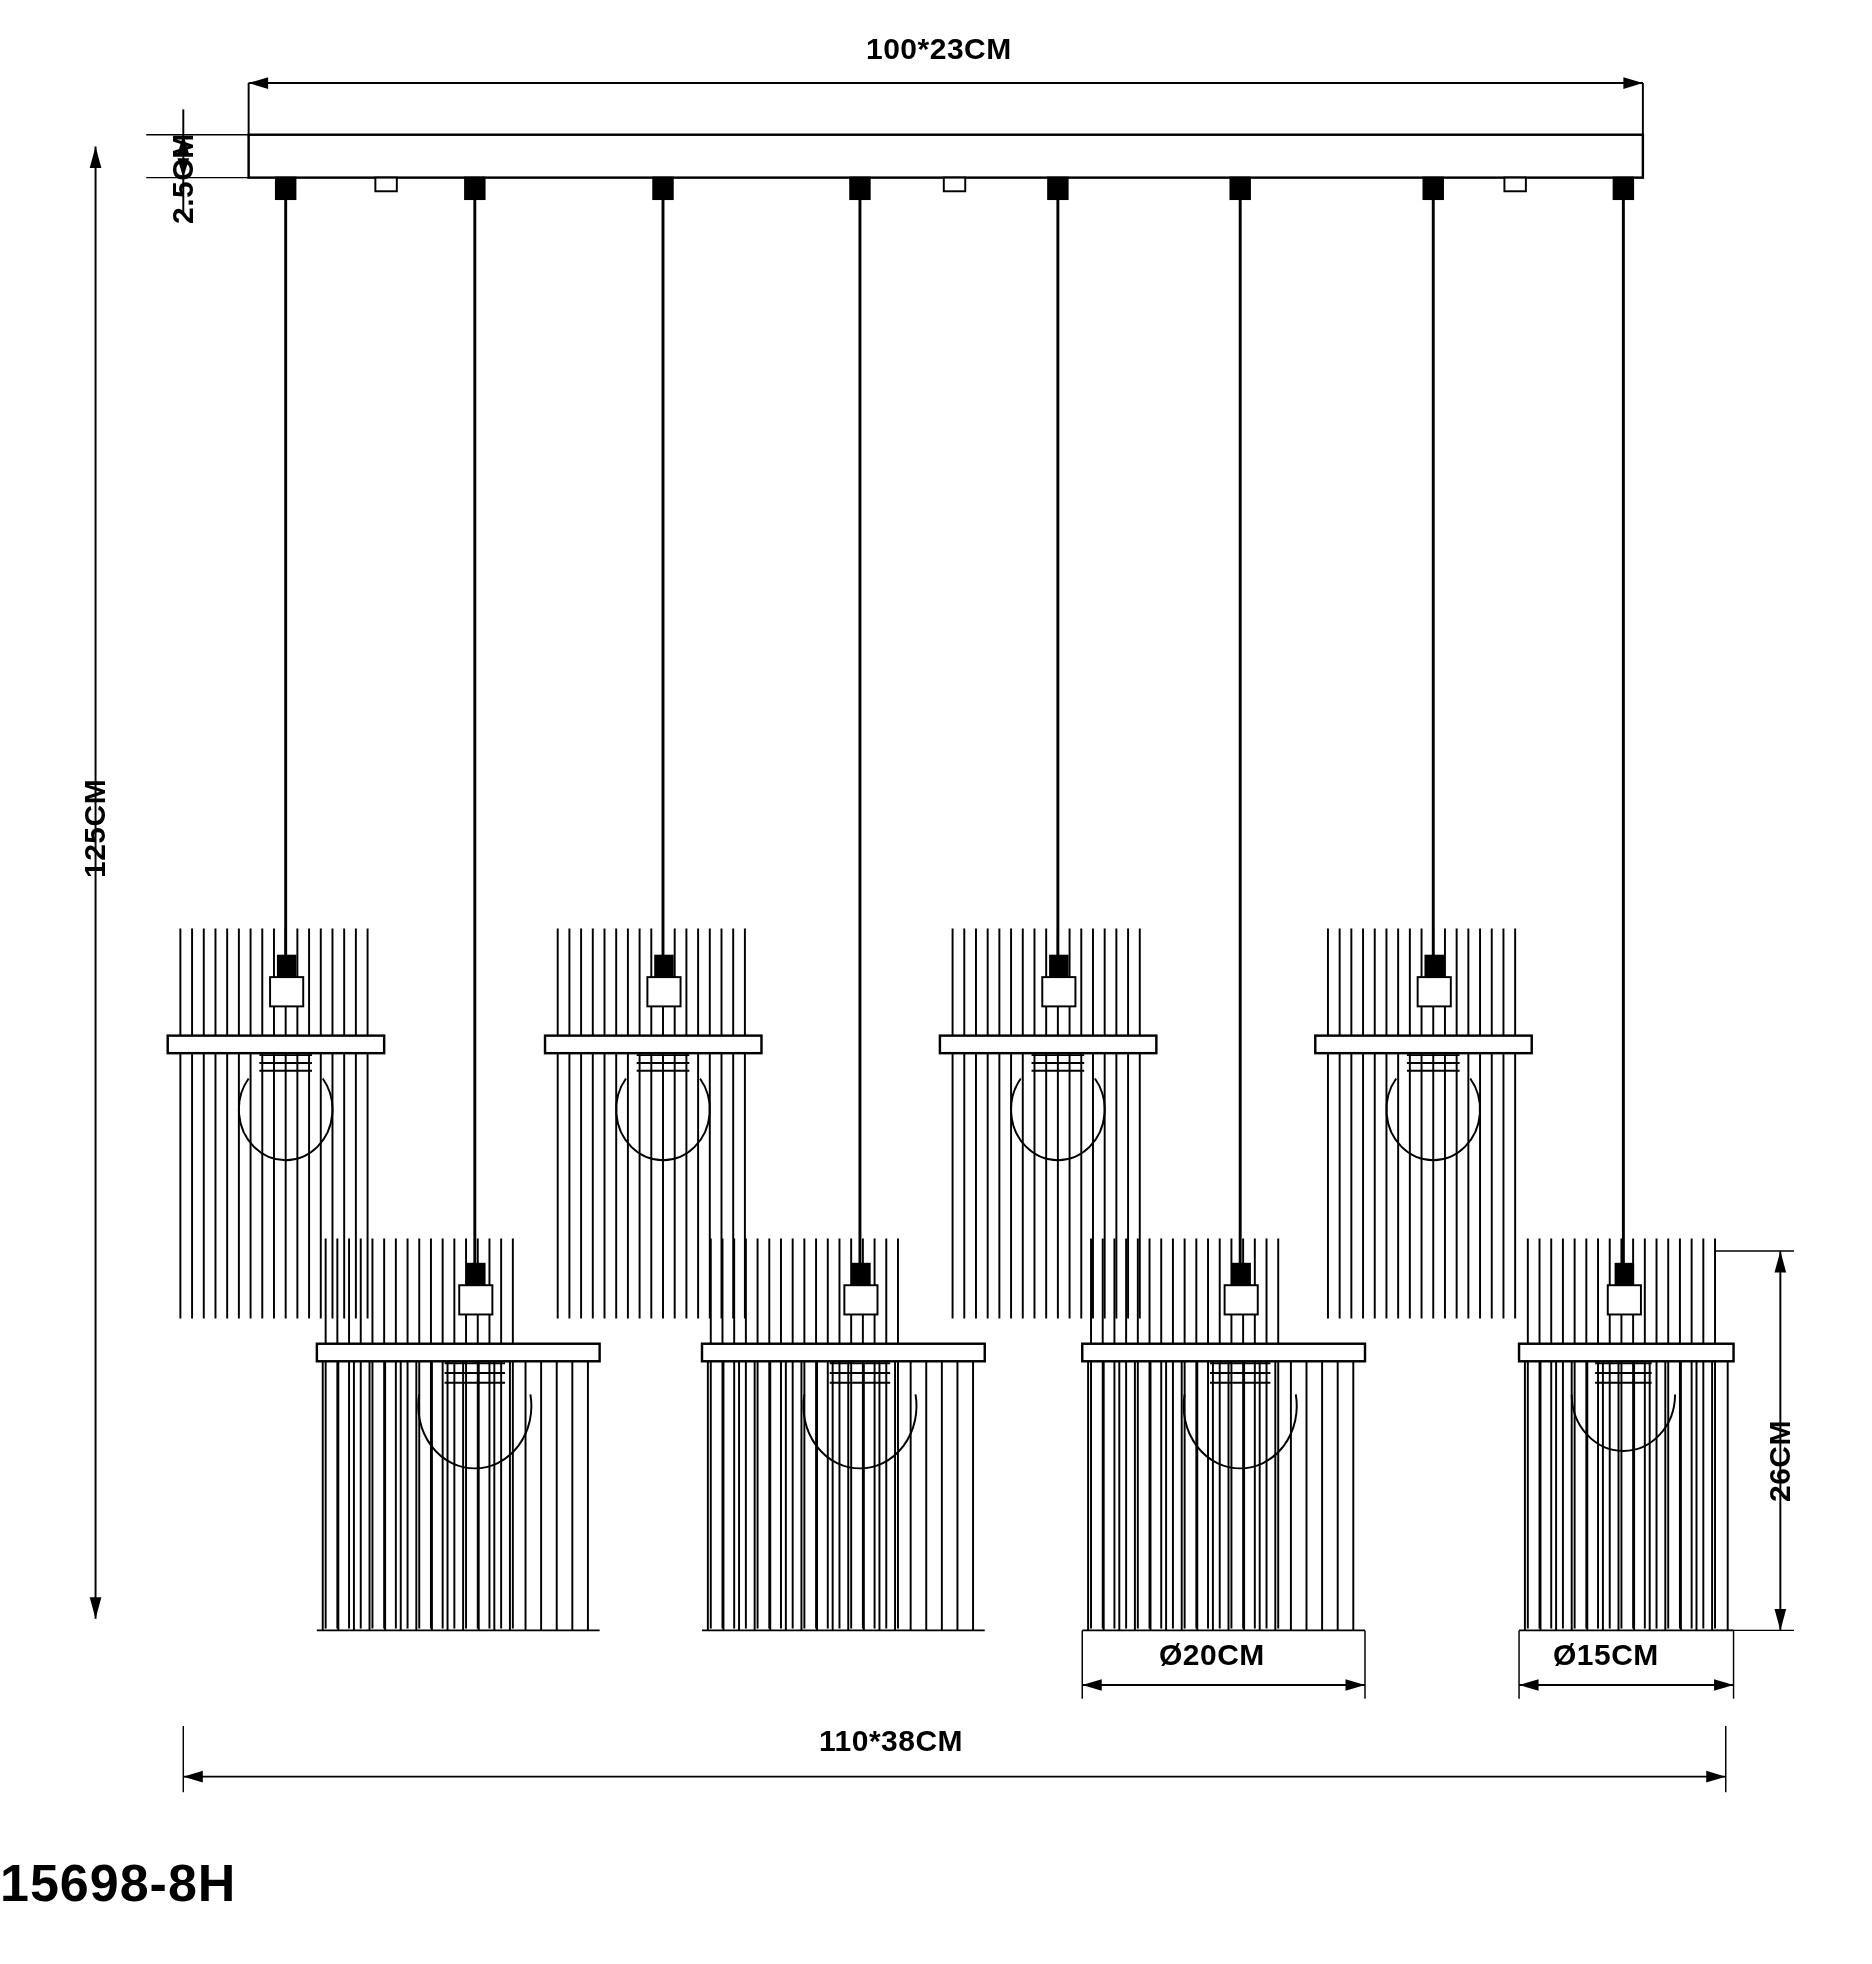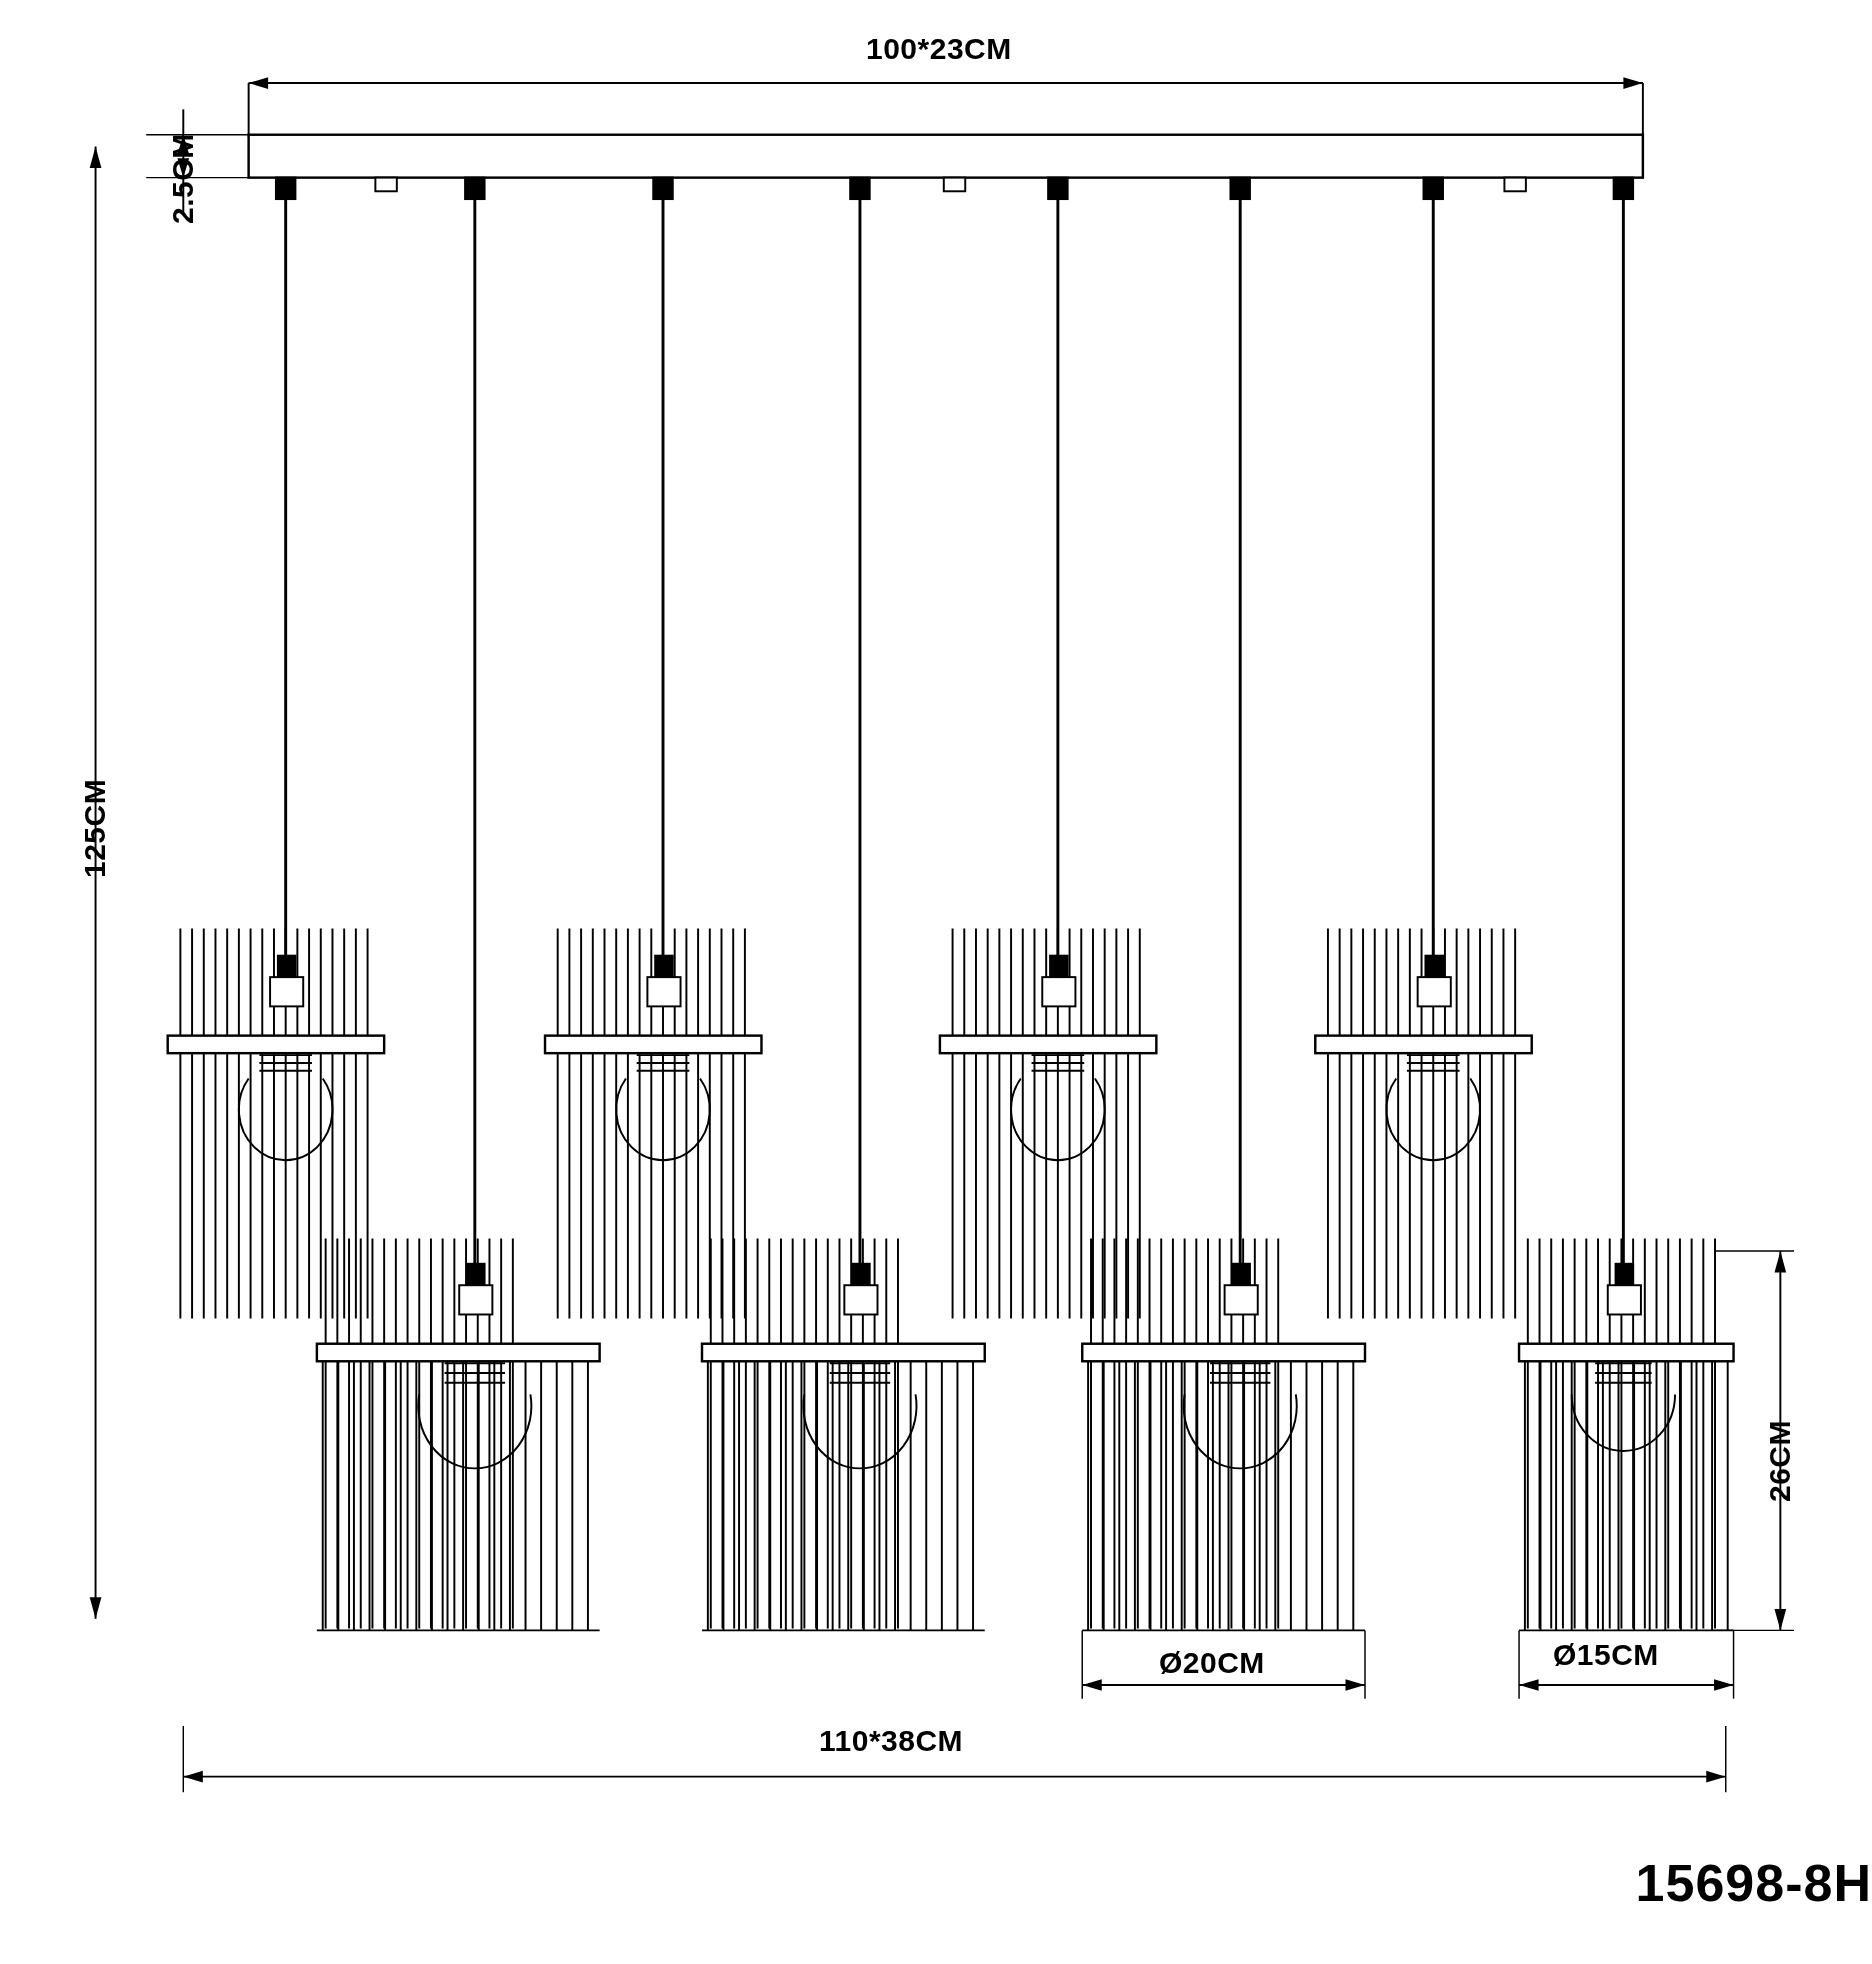--- a/index.html
+++ b/index.html
@@ -38,21 +38,21 @@
   }
   .dim-label.rot {
     transform: rotate(-90deg);
     transform-origin: left top;
   }
   #model-code {
     position: absolute;
     left: 0;
     top: 1853px;
     width: 1872px;
-    text-align: right;
+    text-align: left;
     font-size: 52px;
     font-weight: 700;
     letter-spacing: 1px;
     color: #000000;
   }
 </style>
 </head>
 <body>
 
 <div id="stage">
@@ -357,21 +357,21 @@
   </svg>
 
   <div class="dim-label" style="left:866px; top:32px;text-align:center;">100*23CM</div>
 
   <div class="dim-label rot" style="left:166px; top:224px;">2.5CM</div>
 
   <div class="dim-label rot" style="left:78px; top:878px;">125CM</div>
 
   <div class="dim-label rot" style="left:1763px; top:1502px;">26CM</div>
 
-  <div class="dim-label" style="left:1159px; top:1638px;margin-top:8px;">Ø20CM</div>
+  <div class="dim-label" style="left:1159px; top:1638px;">Ø20CM</div>
 
   <div class="dim-label" style="left:1553px; top:1638px;">Ø15CM</div>
 
   <div class="dim-label" style="left:819px; top:1724px;">110*38CM</div>
 
   <div id="model-code">15698-8H</div>
 
 </div>
 
 

